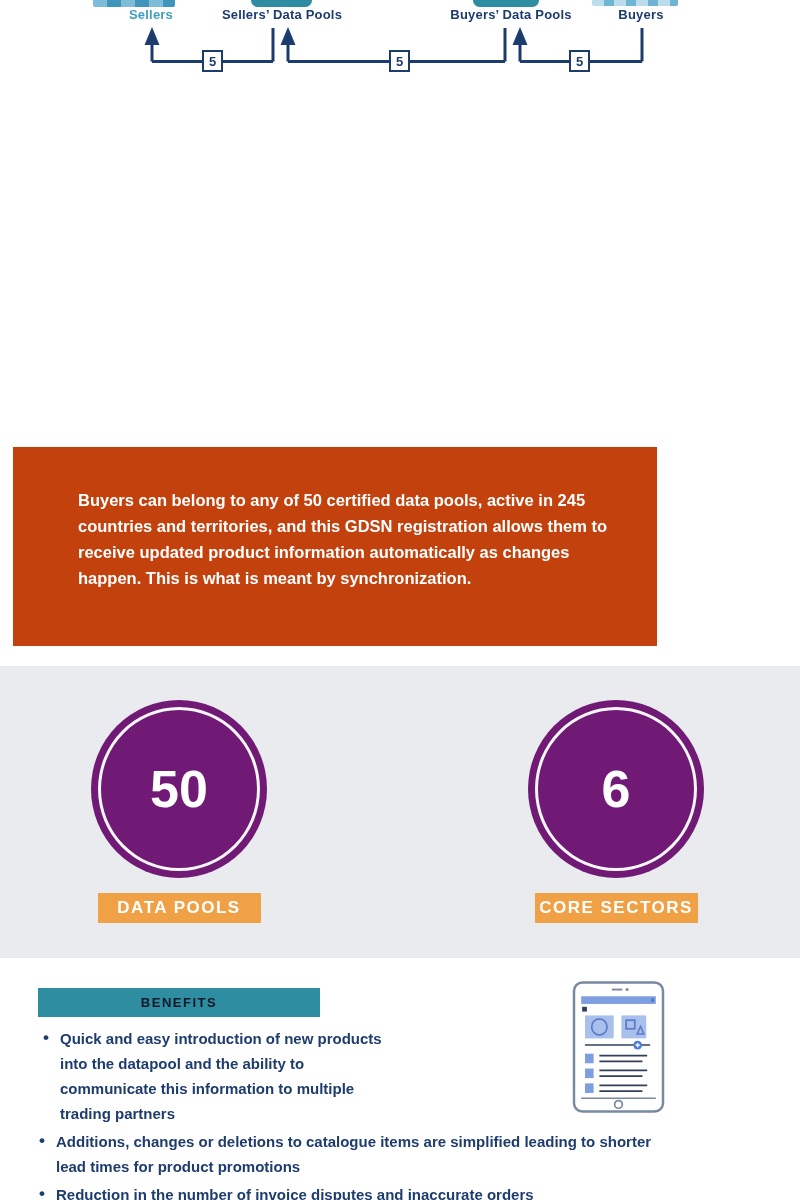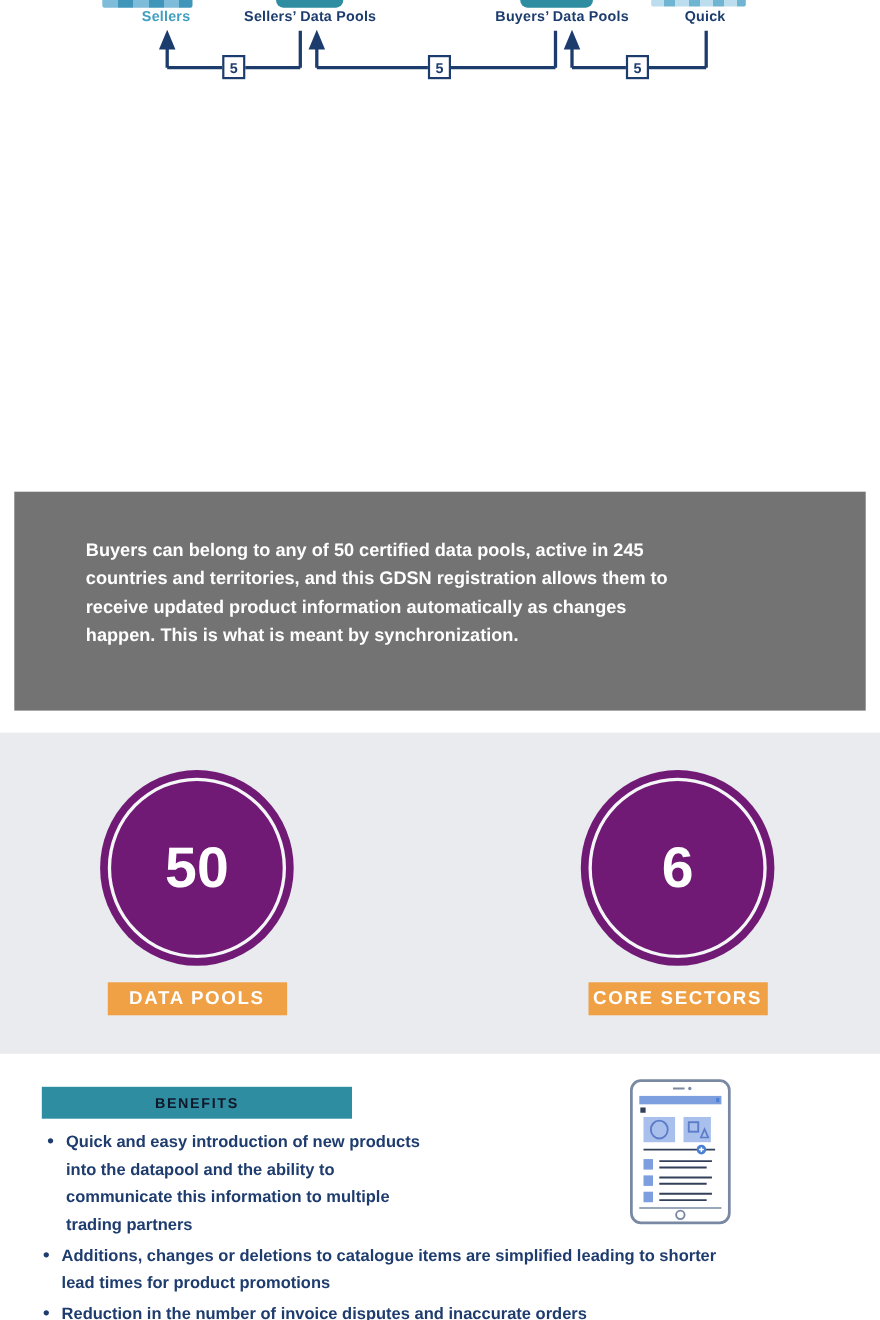--- a/index.html
+++ b/index.html
@@ -40,21 +40,21 @@
     white-space:pre-line;margin:0;
   }
   
   .band-gray-1{position:absolute;left:0;top:250px;width:800px;height:165px;background:#e9ebee;}
   .highlight{
     position:absolute;left:62px;top:40px;width:700px;margin:0;
     font-size:24px;font-weight:bold;line-height:28px;letter-spacing:-.2px;
     color:#eda14a;white-space:pre-line;
   }
   
-  .blue-panel{position:absolute;left:13px;top:447px;width:774px;height:199px;background:#737373;}
+  .blue-panel{position:absolute;left:13px;top:447px;width:644px;height:199px;background:#c2410c;}
   .blue-panel p{
     position:absolute;left:65px;top:40px;width:650px;margin:0;
     font-size:16.5px;font-weight:bold;line-height:26px;color:#ffffff;
     white-space:pre-line;
   }
   
   .band-gray-2{position:absolute;left:0;top:666px;width:800px;height:292px;background:#e9ebee;}
   .stat{position:absolute;top:34px;width:176px;text-align:center;}
   .stat-1{left:91px;} .stat-2{left:310px;} .stat-3{left:528px;}
   .stat-circle{
@@ -100,21 +100,21 @@
 
   <div class="diagram">
     <div class="deco seller-icons"></div>
     <div class="deco pill pill-left"></div>
     <div class="deco pill pill-right"></div>
     <div class="deco buyer-icons"></div>
 
     <span class="flow-label teal" style="left:151px">Sellers</span>
     <span class="flow-label" style="left:282px">Sellers’ Data Pools</span>
     <span class="flow-label" style="left:511px">Buyers’ Data Pools</span>
-    <span class="flow-label" style="left:641px">Quick</span>
+    <span class="flow-label" style="left:641px">Buyers</span>
 
     <svg class="connector-svg" width="800" height="95" viewBox="0 0 800 95">
       <g stroke="#1d3c6e" stroke-width="3" fill="none">
         <path d="M152,61.5 H273 M273,61.5 V28 M152,61.5 V42"></path>
         <path d="M288,61.5 H505 M505,61.5 V28 M288,61.5 V42"></path>
         <path d="M520,61.5 H642 M642,61.5 V28 M520,61.5 V42"></path>
       </g>
       <g fill="#1d3c6e" stroke="none">
         <polygon points="144.5,45 159.5,45 152,27"></polygon>
         <polygon points="280.5,45 295.5,45 288,27"></polygon>

